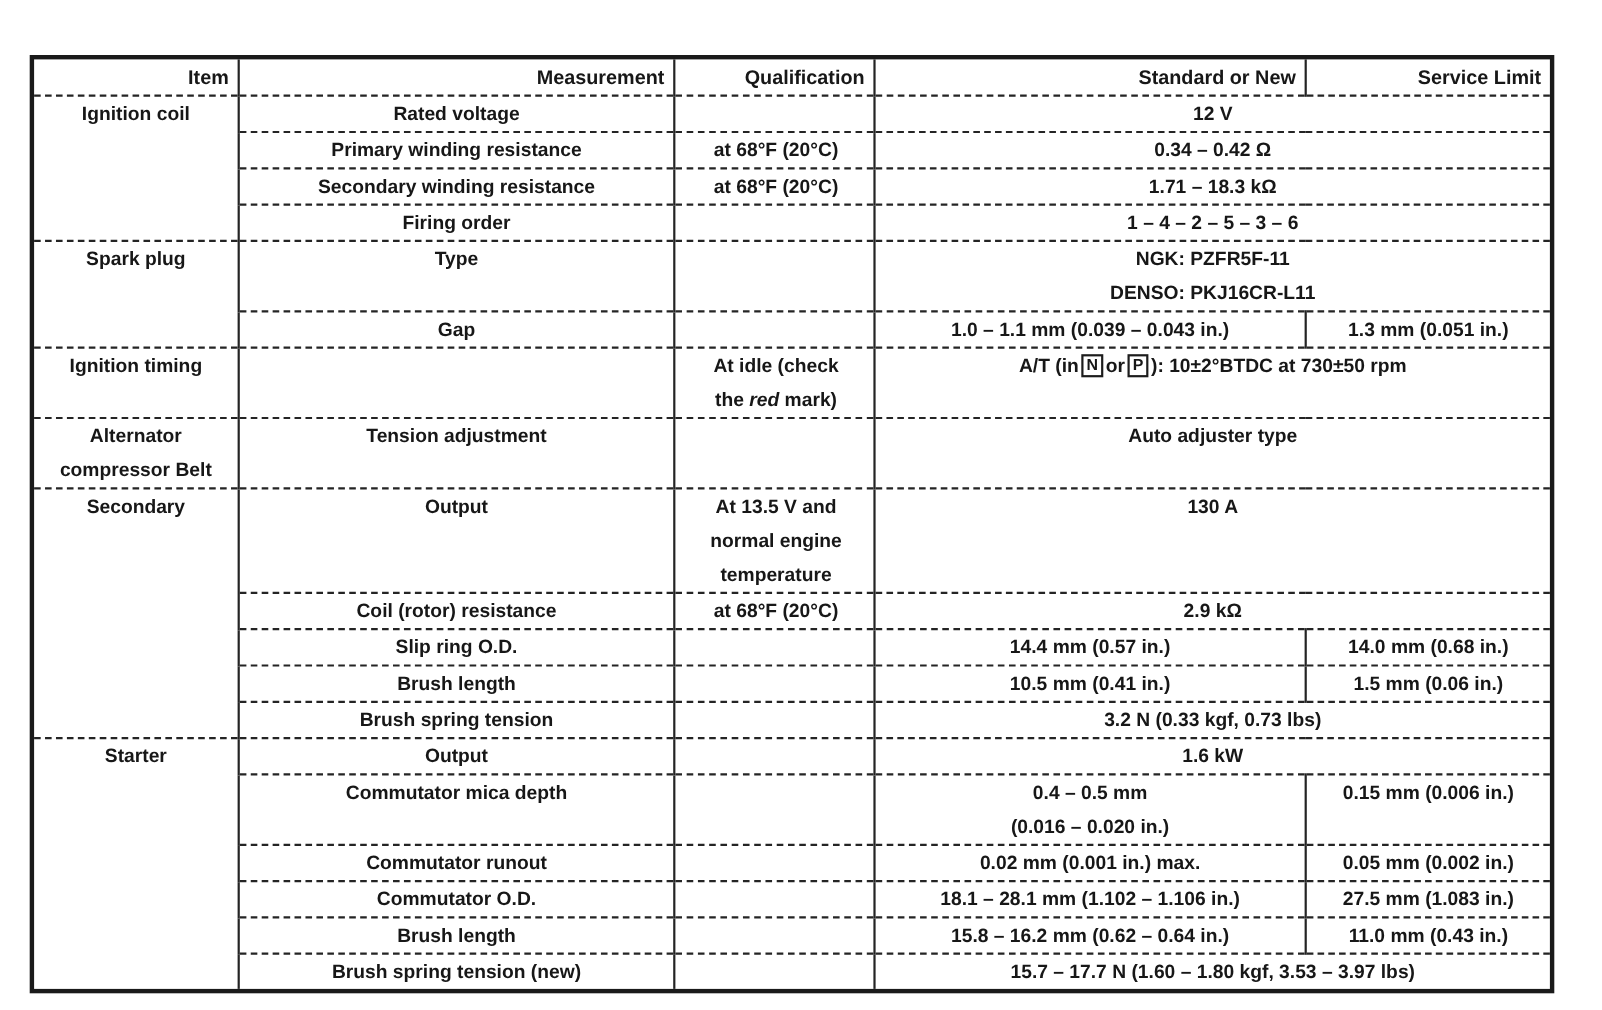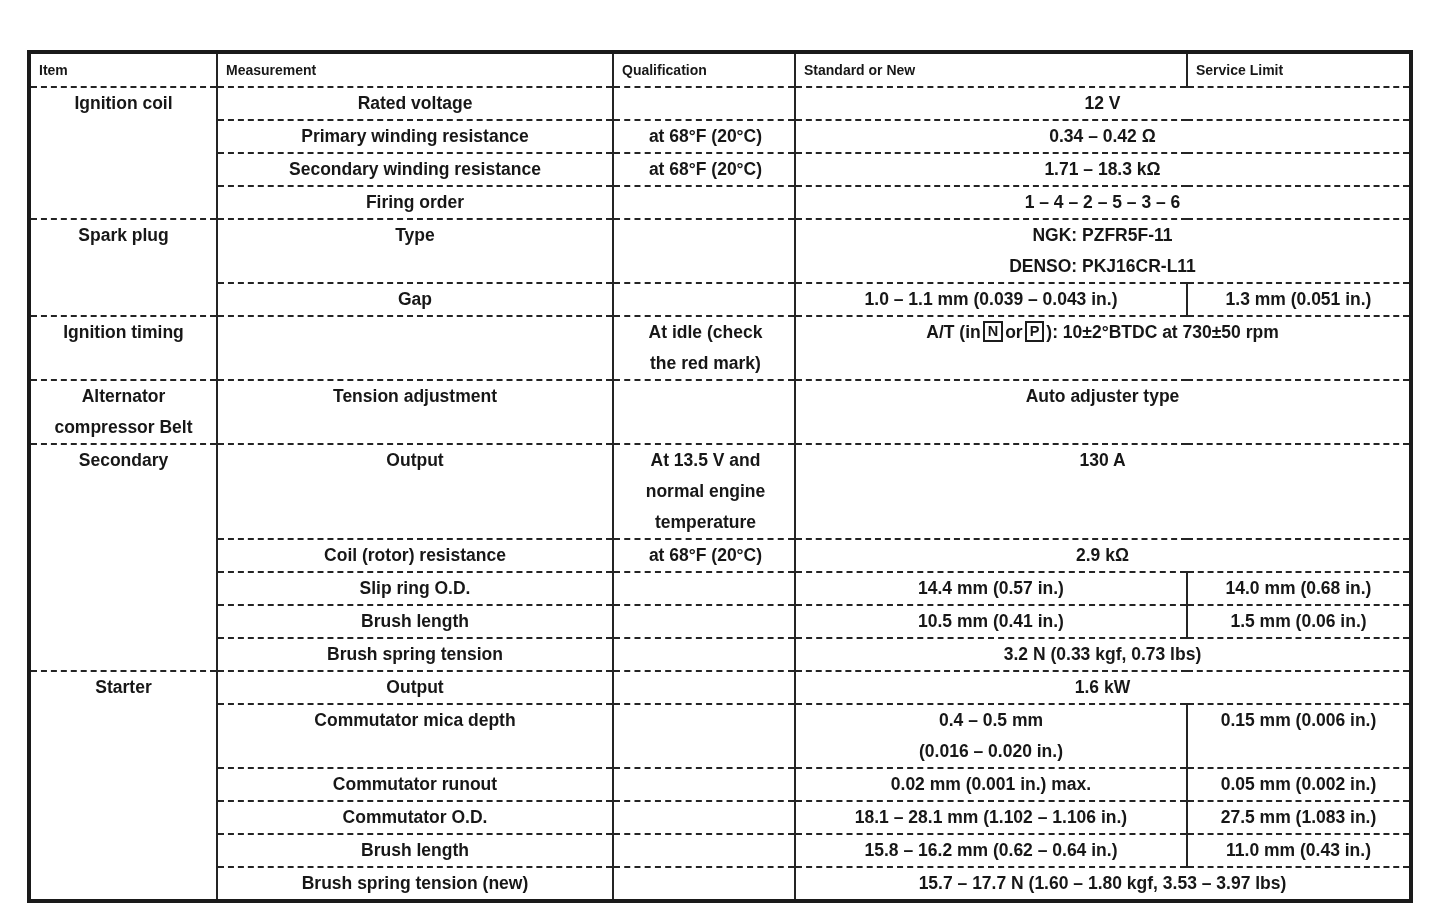--- a/index.html
+++ b/index.html
@@ -41,40 +41,40 @@
   col.c-std     { width: 392px; }
   col.c-limit   { width: 222px; }
 
   th, td {
     vertical-align: top;
     padding: 0 8px;
     overflow: hidden;
     white-space: normal;
   }
   th {
-    text-align: left;
-    font-size: 14px;
+    text-align: right;
+    font-size: 18px;
     padding-top: 1px;
   }
   
   .vline { border-left: 2px solid #242424; }
   
   tr.hline > th, tr.hline > td { border-top: 2px dashed #242424; }
   td.item-cell { border-top: 2px dashed #242424; }
 
   .hh  { height: 33px; }
   .r1  { height: 31px; }
   .r2  { height: 62px; margin-top: 45px; }
   .r2b { height: 64px; }
   .r3  { height: 93px; }
 
   td.qual-cell { text-align: center; padding-right: 5px; }
   td.item-cell, td.meas-cell, td.std-cell, td.limit-cell { text-align: center; }
 
-  .em-red { }
+  .em-red { font-style: italic; }
   .boxed {
     display: inline-block;
     border: 2px solid #1c1c1c;
     line-height: 17px;
     font-size: 14.5px;
     padding: 0 3px;
     margin: 0 2px;
     vertical-align: 2px;
   }
 </style>

